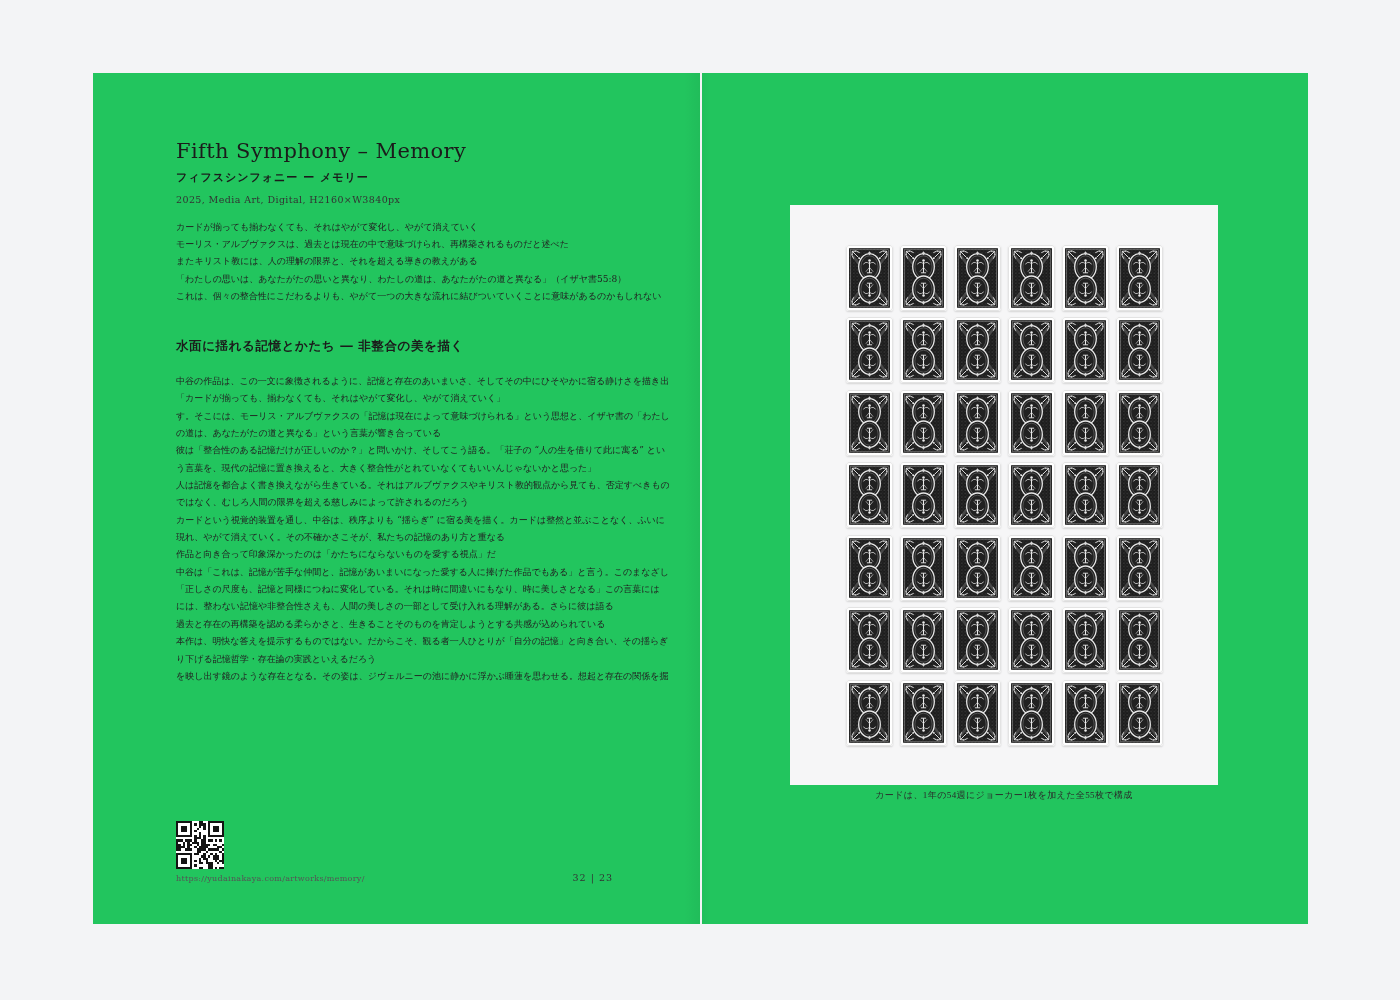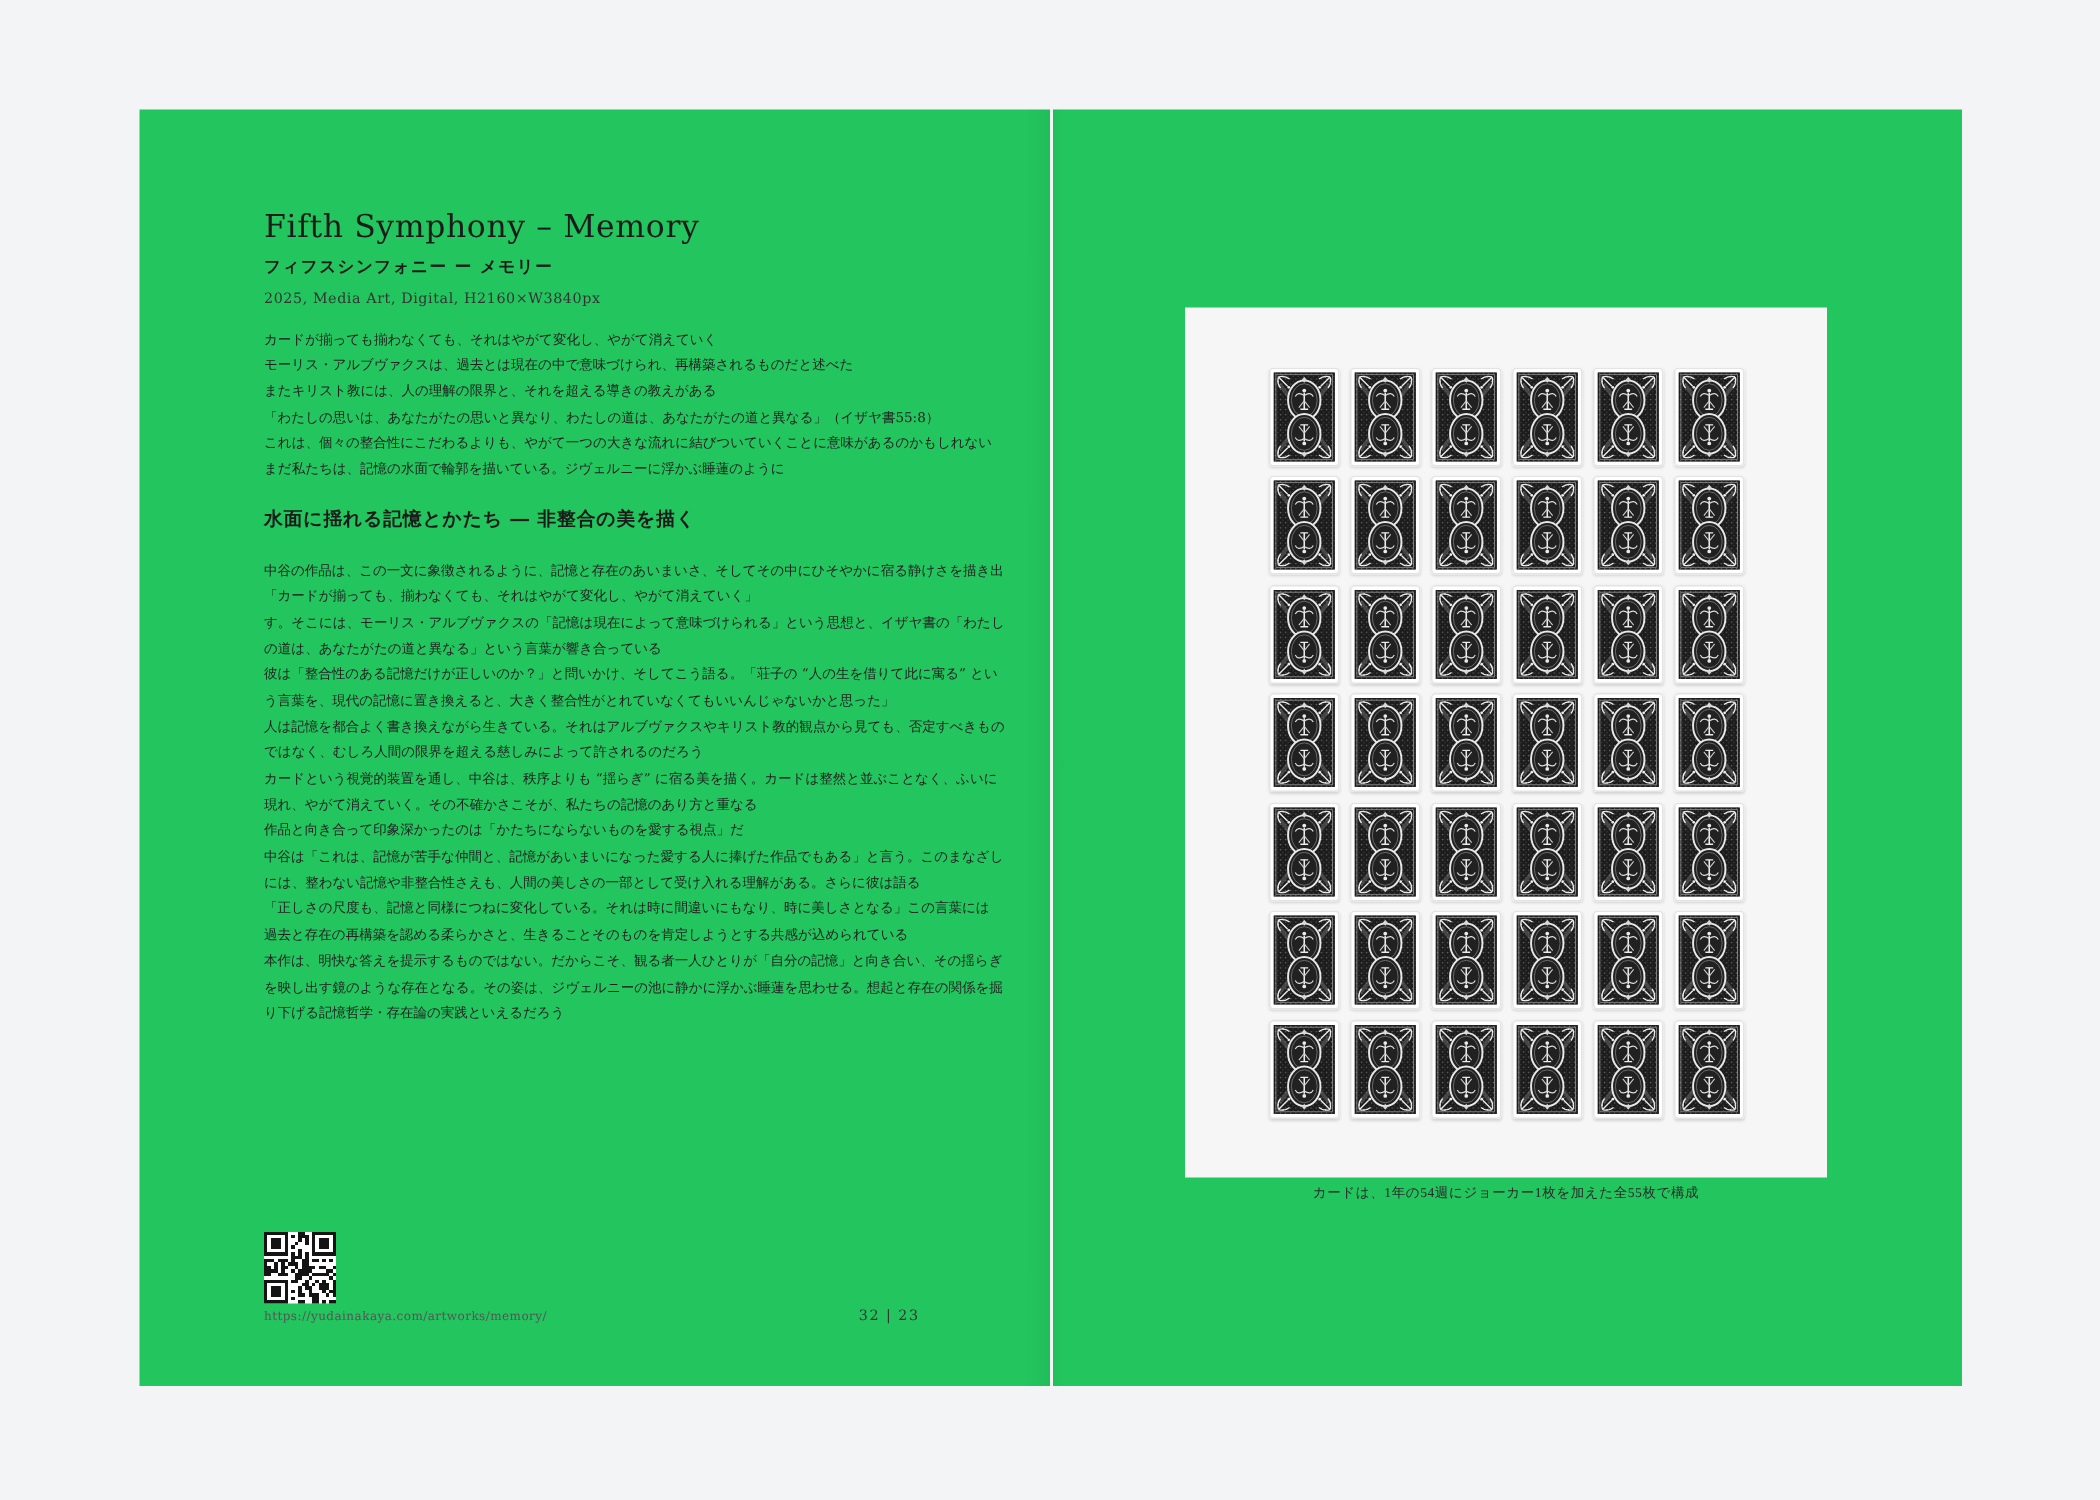--- a/index.html
+++ b/index.html
@@ -140,44 +140,43 @@
       <h1 class="title">Fifth Symphony – Memory</h1>
       <div class="subtitle">フィフスシンフォニー ー メモリー</div>
       <div class="credit">2025, Media Art, Digital, H2160×W3840px</div>
 
       <div class="intro">
           <div class="line">カードが揃っても揃わなくても、それはやがて変化し、やがて消えていく</div>
           <div class="line">モーリス・アルブヴァクスは、過去とは現在の中で意味づけられ、再構築されるものだと述べた</div>
           <div class="line">またキリスト教には、人の理解の限界と、それを超える導きの教えがある</div>
           <div class="line">「わたしの思いは、あなたがたの思いと異なり、わたしの道は、あなたがたの道と異なる」（イザヤ書55:8）</div>
           <div class="line">これは、個々の整合性にこだわるよりも、やがて一つの大きな流れに結びついていくことに意味があるのかもしれない</div>
-          <div class="line">まだ私たちは、記憶の水面で輪郭を描いている。ジヴェルニーに浮かぶ睡蓮のように</div>
         </div>
 
       <h2 class="section-heading">水面に揺れる記憶とかたち ― 非整合の美を描く</h2>
 
       <div class="bodytext">
           <div class="line">中谷の作品は、この一文に象徴されるように、記憶と存在のあいまいさ、そしてその中にひそやかに宿る静けさを描き出</div>
           <div class="line">「カードが揃っても、揃わなくても、それはやがて変化し、やがて消えていく」</div>
           <div class="line">す。そこには、モーリス・アルブヴァクスの「記憶は現在によって意味づけられる」という思想と、イザヤ書の「わたし</div>
           <div class="line">の道は、あなたがたの道と異なる」という言葉が響き合っている</div>
           <div class="line">彼は「整合性のある記憶だけが正しいのか？」と問いかけ、そしてこう語る。「荘子の “人の生を借りて此に寓る” とい</div>
           <div class="line">う言葉を、現代の記憶に置き換えると、大きく整合性がとれていなくてもいいんじゃないかと思った」</div>
           <div class="line">人は記憶を都合よく書き換えながら生きている。それはアルブヴァクスやキリスト教的観点から見ても、否定すべきもの</div>
           <div class="line">ではなく、むしろ人間の限界を超える慈しみによって許されるのだろう</div>
           <div class="line">カードという視覚的装置を通し、中谷は、秩序よりも “揺らぎ” に宿る美を描く。カードは整然と並ぶことなく、ふいに</div>
           <div class="line">現れ、やがて消えていく。その不確かさこそが、私たちの記憶のあり方と重なる</div>
           <div class="line">作品と向き合って印象深かったのは「かたちにならないものを愛する視点」だ</div>
           <div class="line">中谷は「これは、記憶が苦手な仲間と、記憶があいまいになった愛する人に捧げた作品でもある」と言う。このまなざし</div>
+          <div class="line">「正しさの尺度も、記憶と同様につねに変化している。それは時に間違いにもなり、時に美しさとなる」この言葉には</div>
           <div class="line">には、整わない記憶や非整合性さえも、人間の美しさの一部として受け入れる理解がある。さらに彼は語る</div>
-          <div class="line">「正しさの尺度も、記憶と同様につねに変化している。それは時に間違いにもなり、時に美しさとなる」この言葉には</div>
           <div class="line">過去と存在の再構築を認める柔らかさと、生きることそのものを肯定しようとする共感が込められている</div>
           <div class="line">本作は、明快な答えを提示するものではない。だからこそ、観る者一人ひとりが「自分の記憶」と向き合い、その揺らぎ</div>
+          <div class="line">り下げる記憶哲学・存在論の実践といえるだろう</div>
           <div class="line">を映し出す鏡のような存在となる。その姿は、ジヴェルニーの池に静かに浮かぶ睡蓮を思わせる。想起と存在の関係を掘</div>
-          <div class="line">り下げる記憶哲学・存在論の実践といえるだろう</div>
         </div>
 
       <div class="qr">
           <svg viewBox="0 0 21 21">
             <rect width="21" height="21" fill="#ffffff"></rect>
             <rect x="0" y="0" width="1" height="1" fill="#141414"></rect>
             <rect x="1" y="0" width="1" height="1" fill="#141414"></rect>
             <rect x="2" y="0" width="1" height="1" fill="#141414"></rect>
             <rect x="3" y="0" width="1" height="1" fill="#141414"></rect>
             <rect x="4" y="0" width="1" height="1" fill="#141414"></rect>

